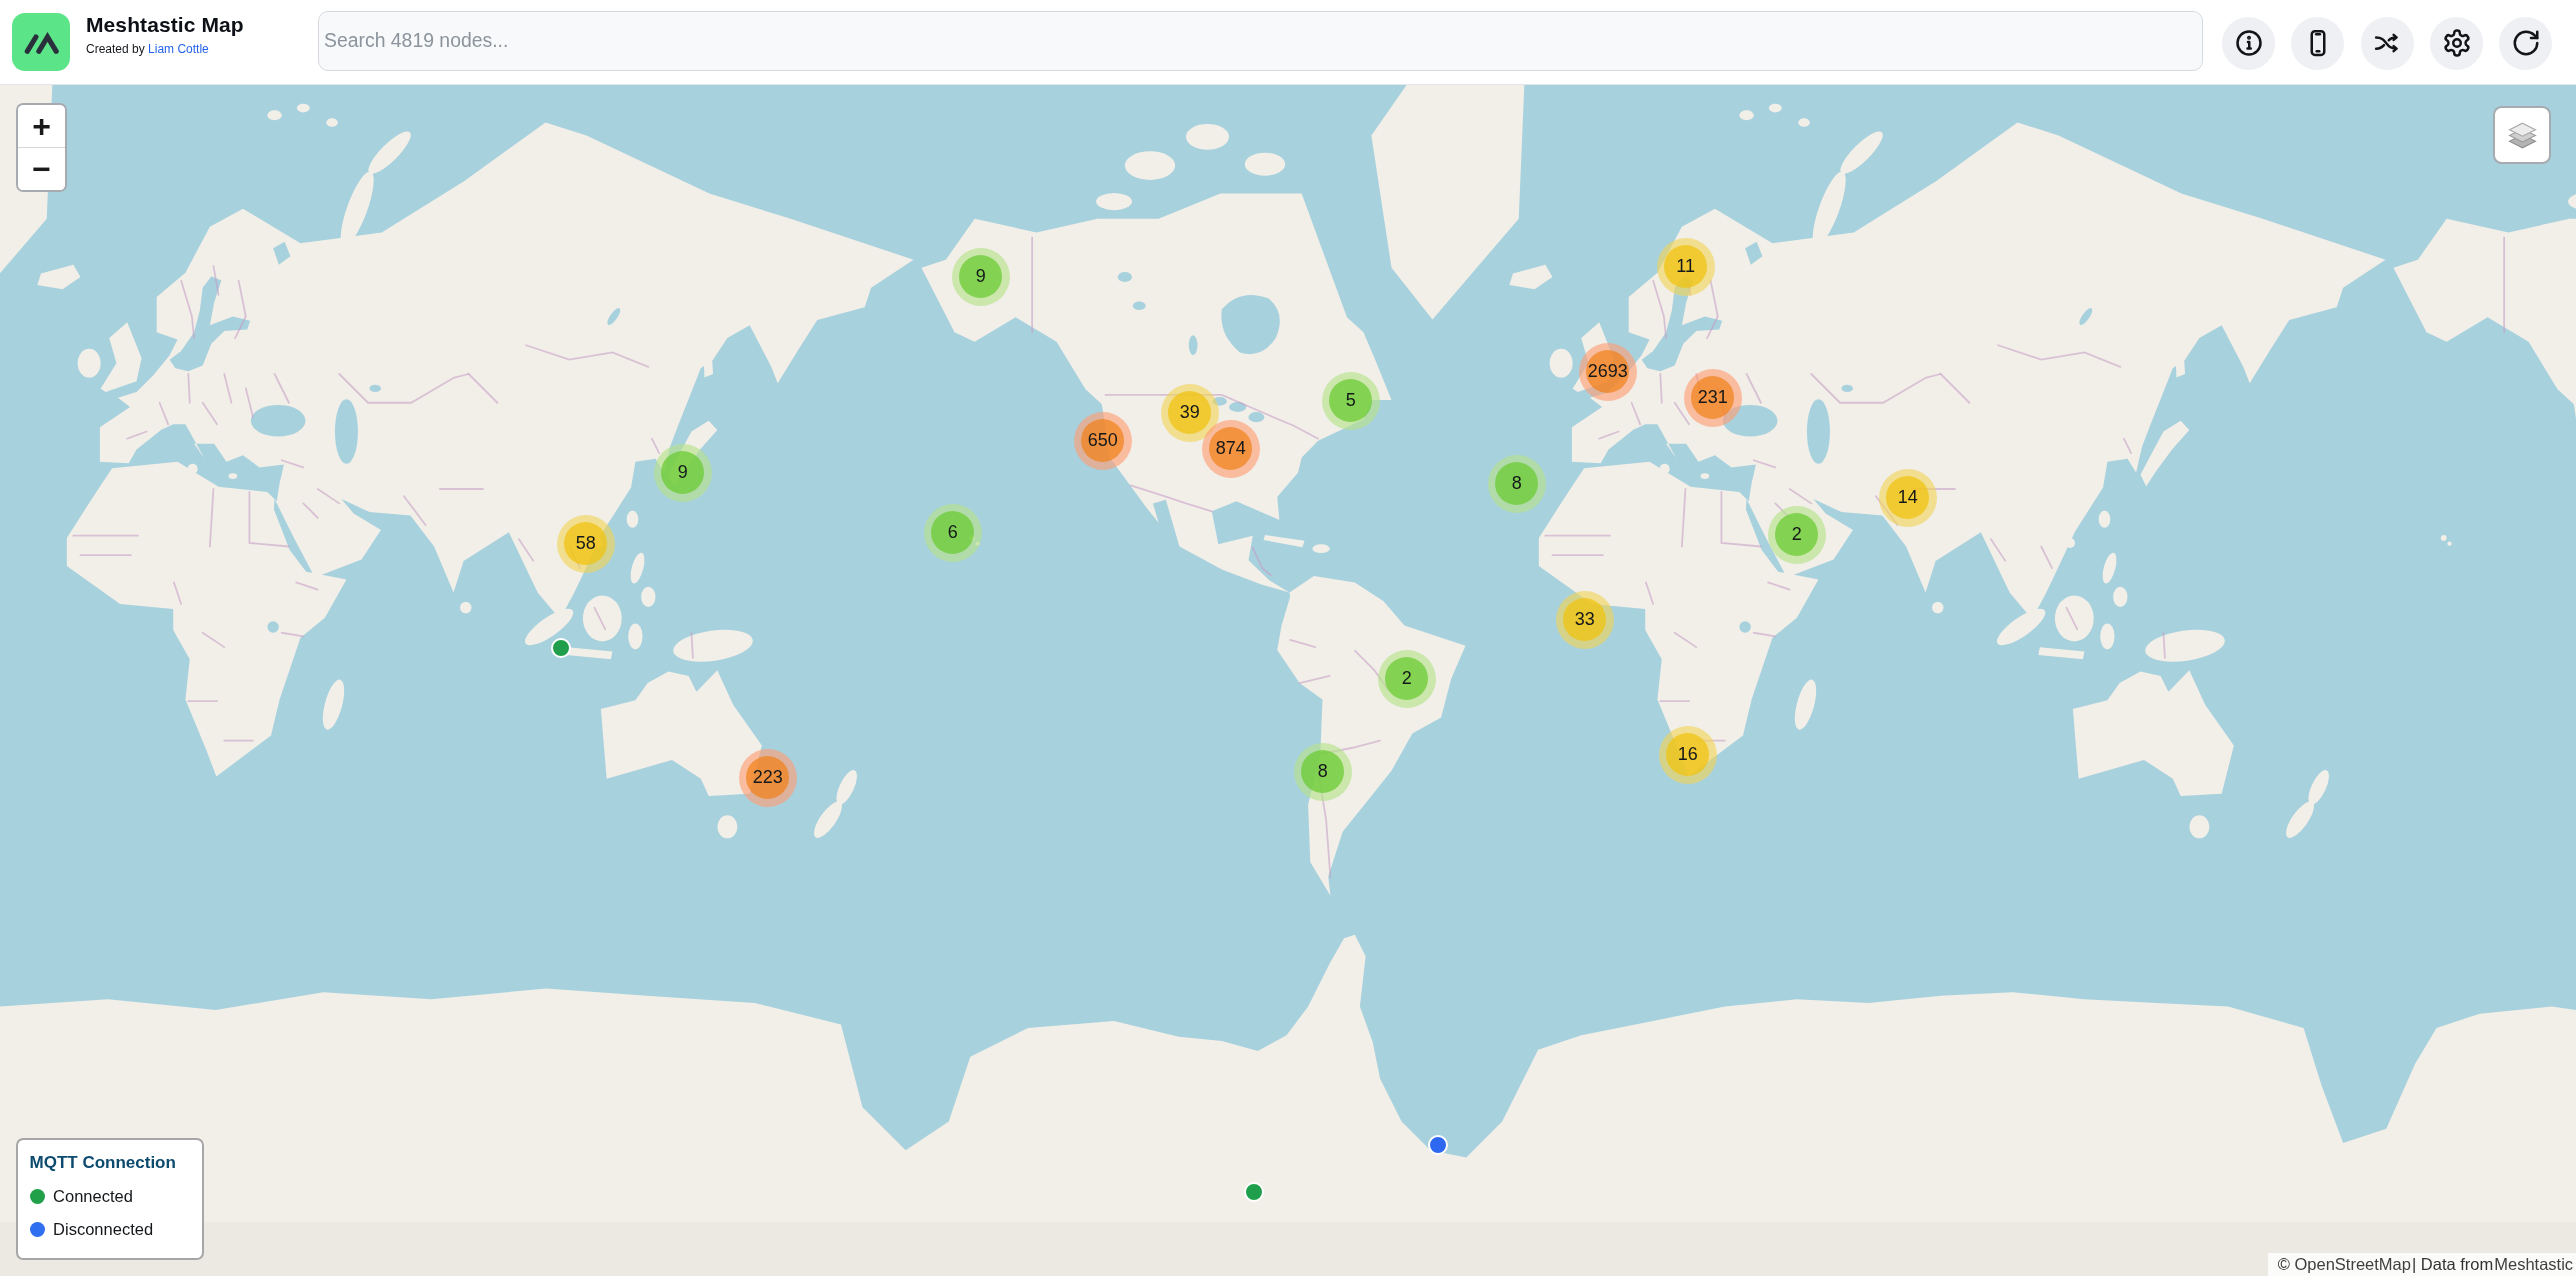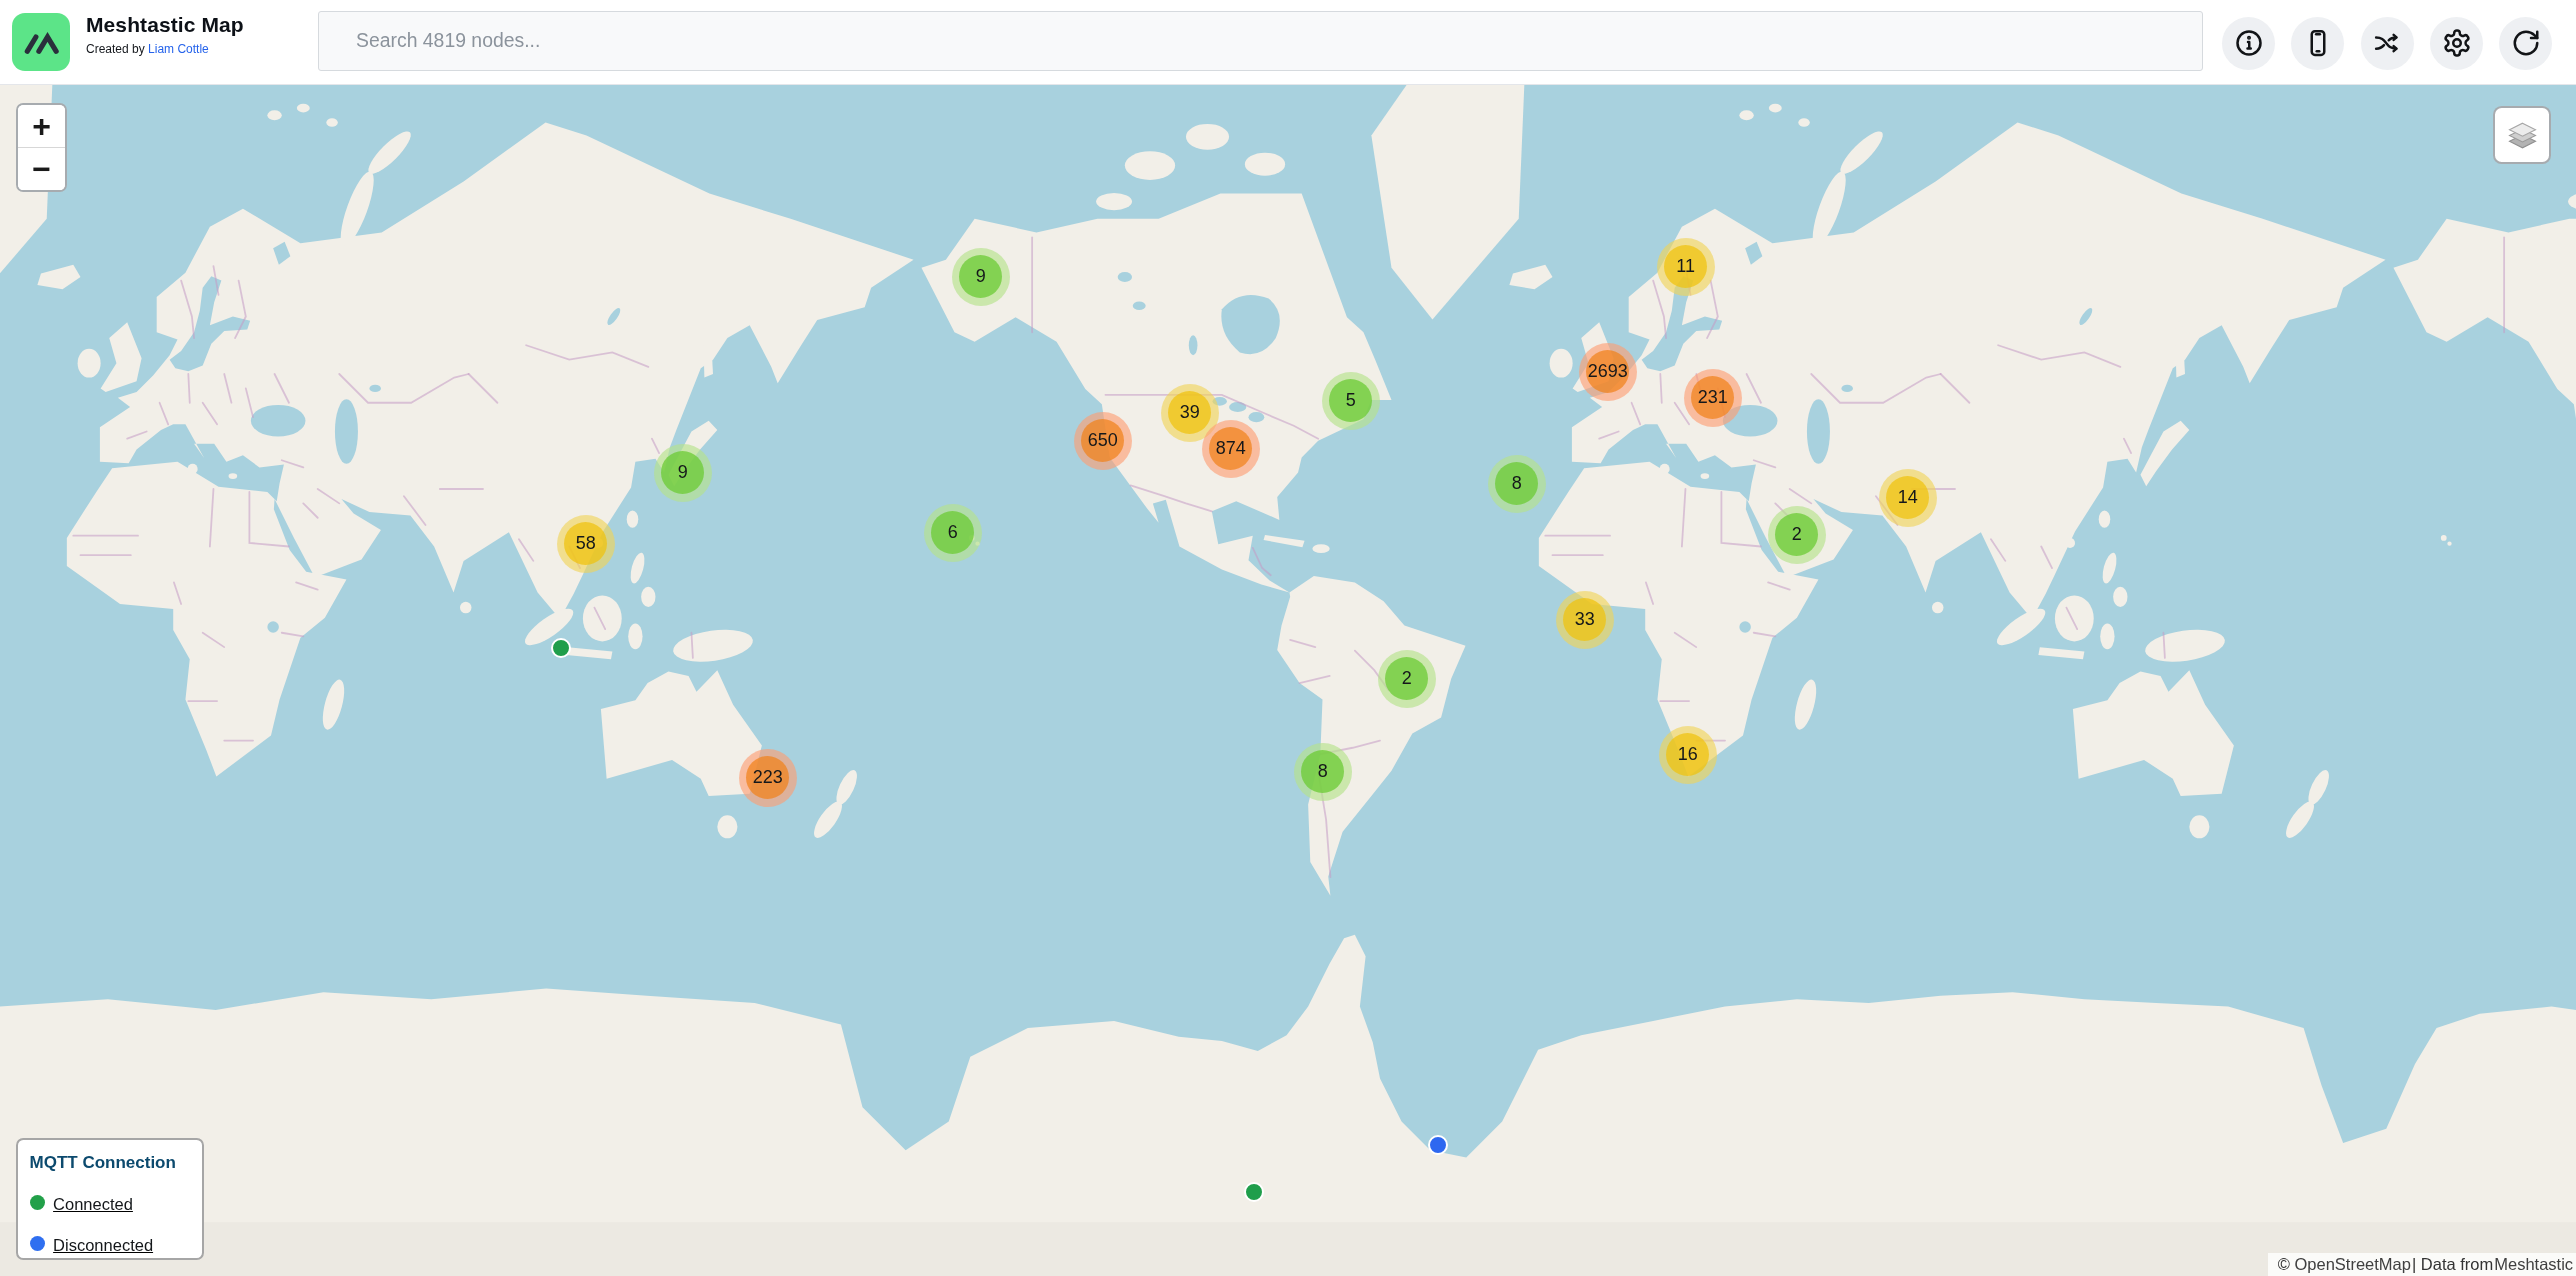--- a/index.html
+++ b/index.html
@@ -13,21 +13,21 @@
   
   #header{position:absolute;left:0;top:0;width:2576px;height:84px;background:#ffffff;
           border-bottom:1.4px solid #e4e6ea;z-index:20;display:flex;align-items:center;}
   .logo{position:absolute;left:11.5px;top:13px;width:58px;height:58px;border-radius:13px;background:#5ce488;
         display:flex;align-items:center;justify-content:center;}
   .titleblock{position:absolute;left:86px;top:11.5px;line-height:1.25;}
   .app-title{font-size:21px;font-weight:700;color:#0d1117;letter-spacing:0.1px;}
   .app-sub{font-size:12px;color:#15181d;margin-top:4.3px;}
   .app-sub a{color:#2563eb;text-decoration:none;}
   .search{position:absolute;left:318px;top:10.8px;width:1885px;height:60px;box-sizing:border-box;
-          background:#f8f9fa;border:1.4px solid #d6dade;border-radius:3px;padding:0 37px;
+          background:#f8f9fa;border:1.4px solid #d6dade;border-radius:10px;padding:0 5px;
           font-size:19.4px;color:#3c4248;font-family:inherit;outline:none;}
   .search::placeholder{color:#8b939c;}
   .hbtn{position:absolute;top:16.5px;width:53px;height:53px;border-radius:50%;background:#eef0f3;border:none;
         display:flex;align-items:center;justify-content:center;cursor:pointer;padding:0;}
   .hbtn svg{width:30px;height:30px;stroke:#121417;stroke-width:2;fill:none;
             stroke-linecap:round;stroke-linejoin:round;}
 
   
   .zoomctl{position:absolute;left:16px;top:103px;width:47px;background:#fff;z-index:10;
            border:2.9px solid rgba(120,126,132,.65);border-radius:7.2px;overflow:hidden;}
@@ -48,21 +48,21 @@
   .cluster.green{background:rgba(181,226,140,.65);} .cluster.green .inner{background:rgba(110,204,57,.78);}
   .cluster.yellow{background:rgba(241,211,87,.62);} .cluster.yellow .inner{background:rgba(240,194,12,.72);}
   .cluster.orange{background:rgba(253,156,115,.62);} .cluster.orange .inner{background:rgba(241,128,23,.70);}
   .node{position:absolute;width:20px;height:20px;margin-left:-10px;margin-top:-10px;border-radius:50%;
         border:2.9px solid #fff;box-sizing:border-box;pointer-events:auto;cursor:pointer;}
 
   
   .legend{position:absolute;left:16px;top:1138px;width:188px;height:122px;box-sizing:border-box;z-index:12;
           background:#fff;border:2.2px solid #a6a6a6;border-radius:7.2px;padding:13px 11.5px;}
   .legend-title{font-size:17px;font-weight:700;color:#0c4a6e;margin-bottom:10px;}
-  .legend-row{display:flex;align-items:flex-start;margin-top:22px;text-decoration:underline;}
+  .legend-row{display:flex;align-items:center;margin-top:14px;}
   .legend-dot{width:15px;height:15px;border-radius:50%;margin-right:8.6px;flex:0 0 auto;}
   .legend-label{font-size:16.5px;color:#14171a;}
 
   
   .attribution{position:absolute;right:0;bottom:0;height:24.4px;z-index:11;background:rgba(255,255,255,.8);
                display:flex;align-items:center;padding:0 2.9px 0 10px;font-size:16.5px;color:#333;white-space:nowrap;}
   .attribution a{color:#404040;text-decoration:none;}
   .attribution .sep{margin:0 1px;}
 </style>
 </head>

